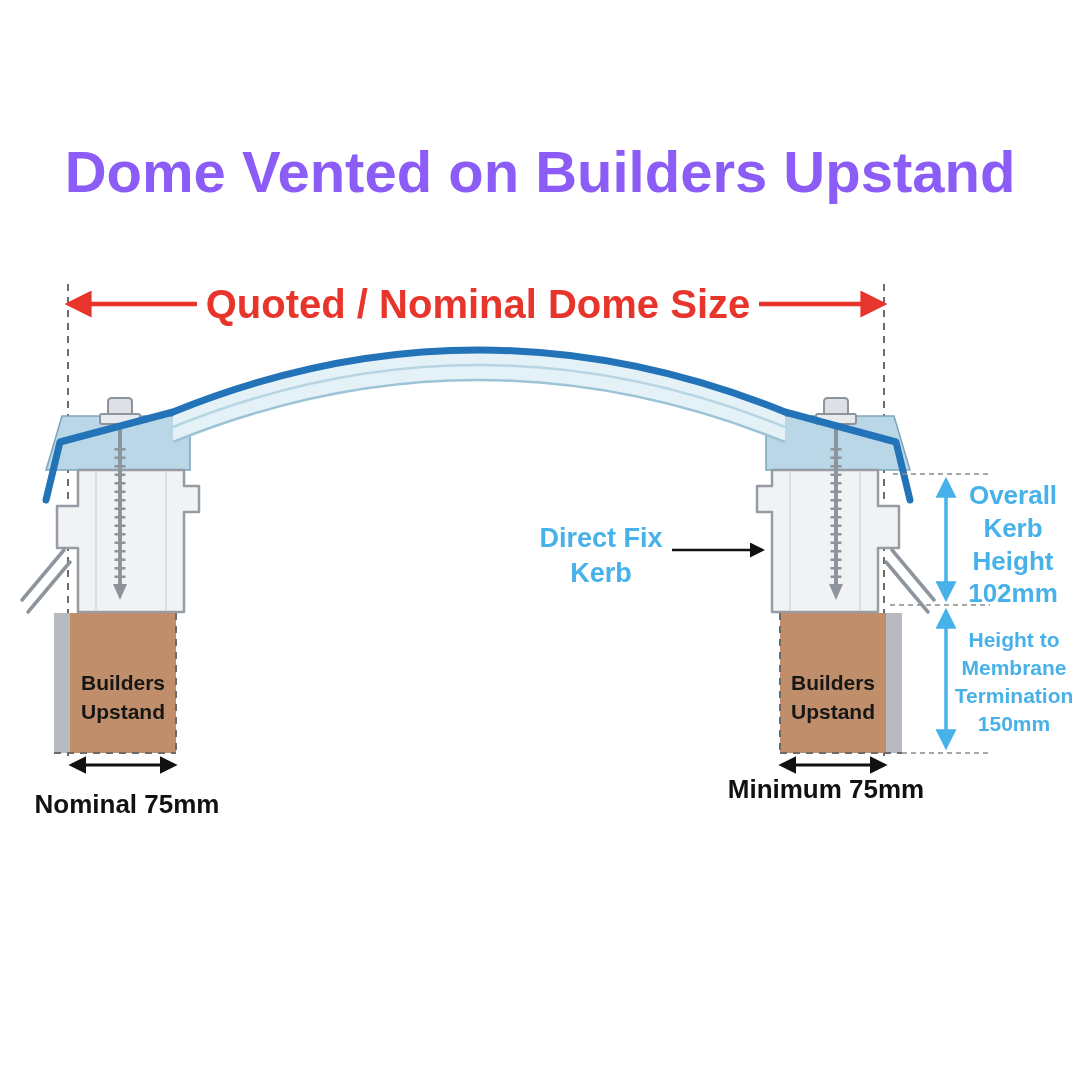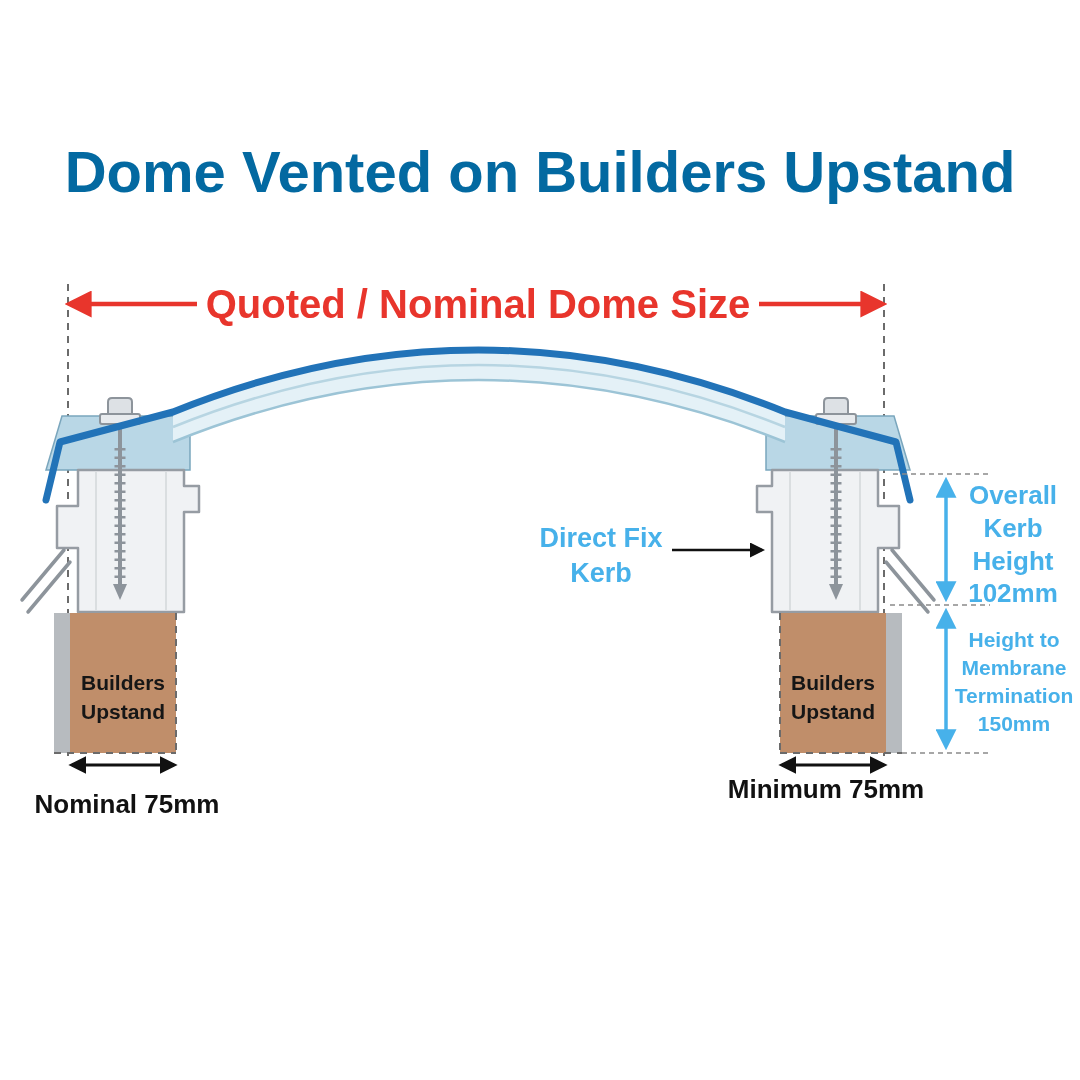--- a/index.html
+++ b/index.html
@@ -21,21 +21,21 @@
     position: absolute;
     top: 138px;
     left: 0;
     width: 1080px;
     margin: 0;
     text-align: center;
     font-family: "Liberation Sans", sans-serif;
     font-weight: 700;
     font-size: 58px;
     letter-spacing: 0px;
-    color: #0369a1;
+    color: #8b5cf6;
   }
   svg.diagram {
     position: absolute;
     top: 0;
     left: 0;
   }
   text { font-family: "Liberation Sans", sans-serif; }
   .lbl-red     { font-weight: 700; font-size: 40px; fill: #e8352c; text-anchor: middle; }
   .lbl-blue-lg { font-weight: 700; font-size: 27px; fill: #47b1ea; text-anchor: middle; }
   .lbl-blue-md { font-weight: 700; font-size: 26px; fill: #47b1ea; text-anchor: middle; }

